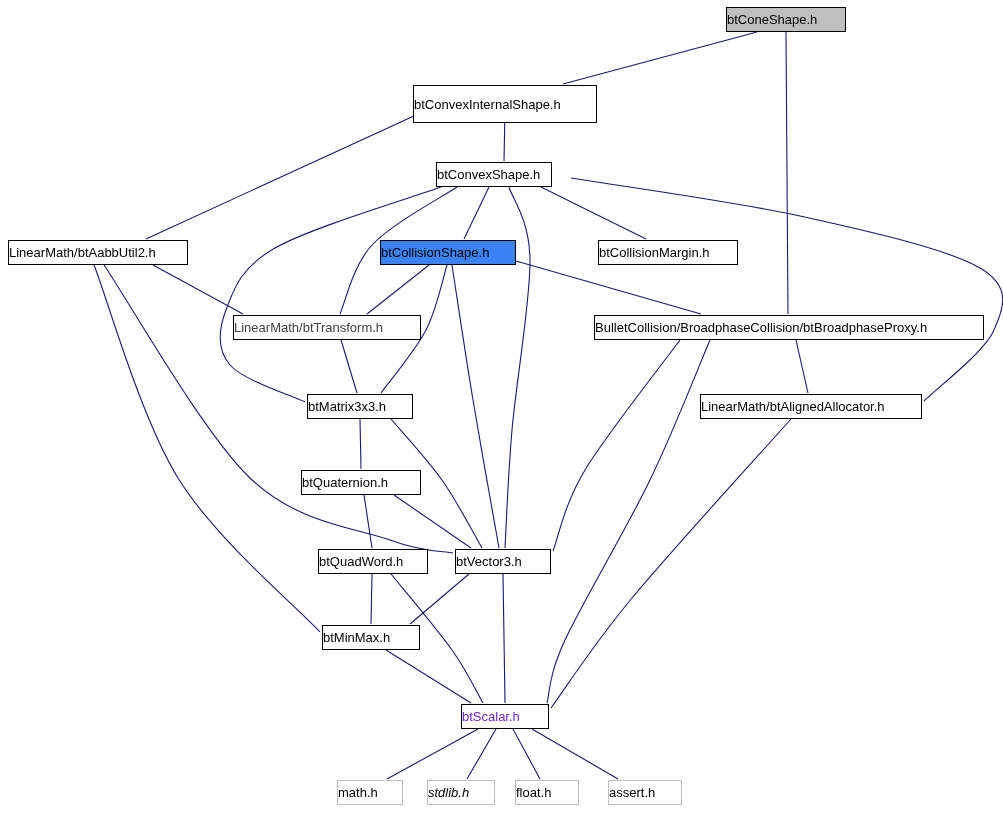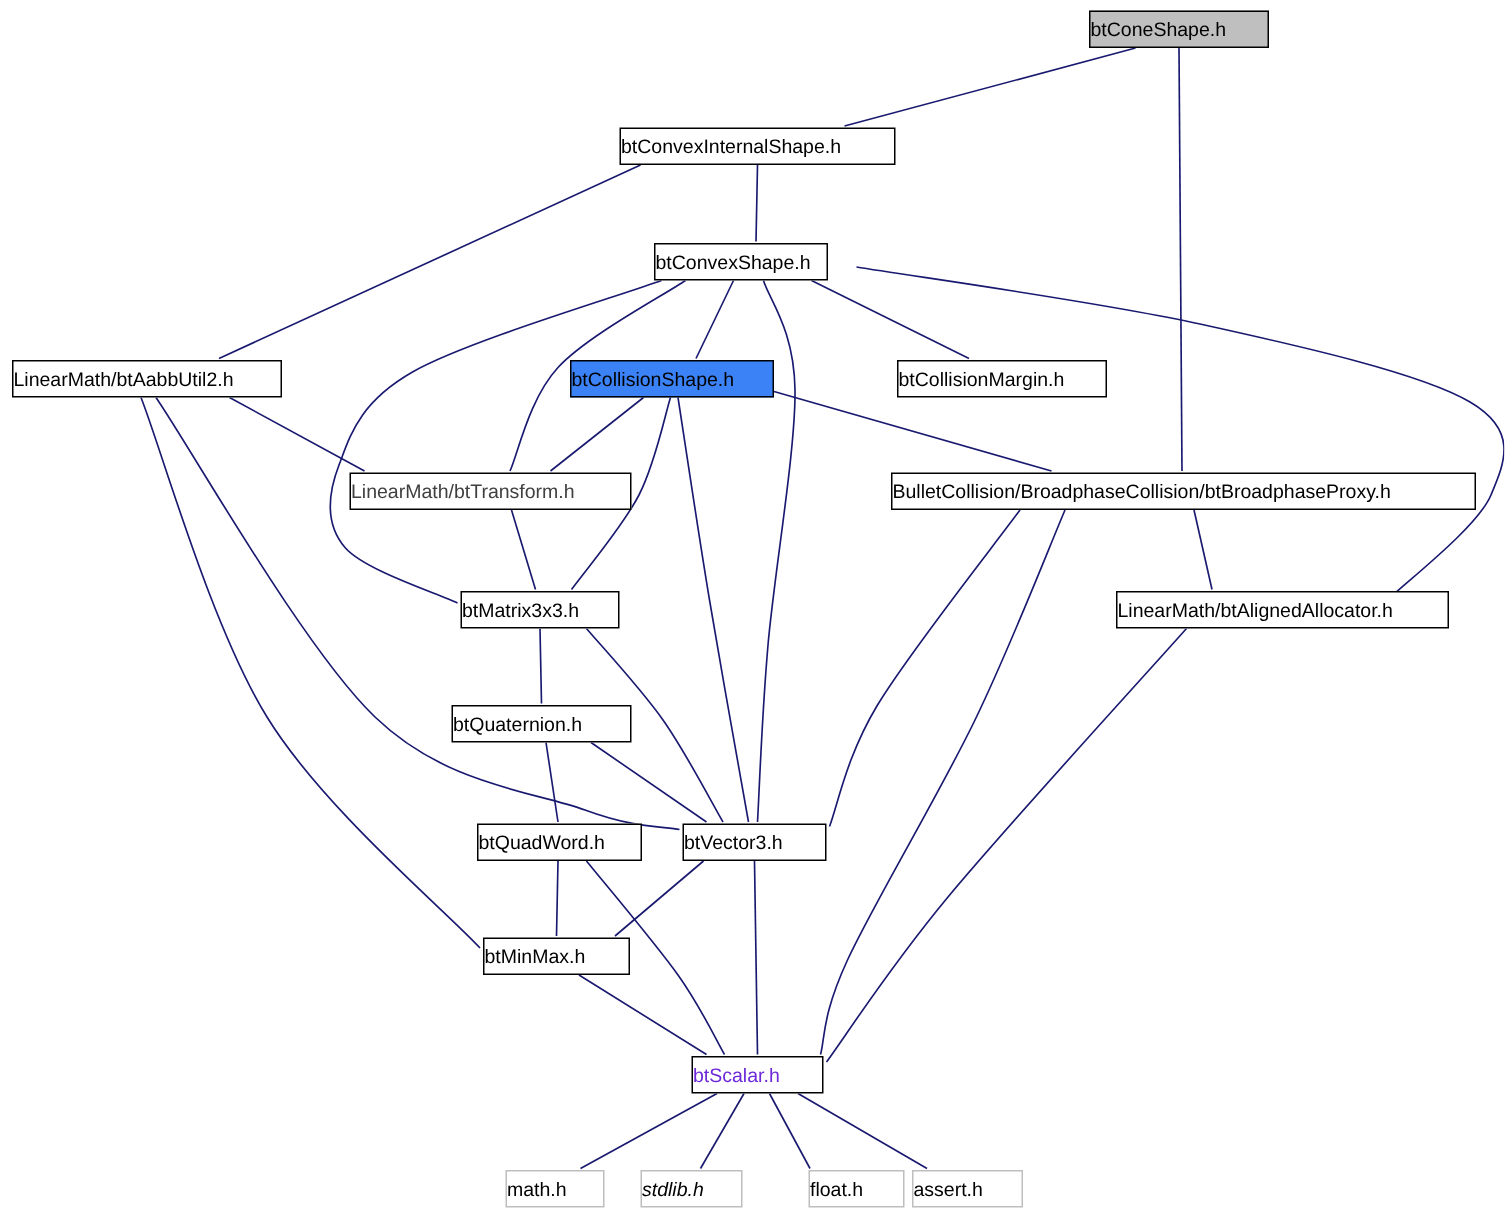--- a/index.html
+++ b/index.html
@@ -70,21 +70,21 @@
       <path d="M386,650 L471,703" stroke="#191970" marker-end="url(#arrow)"></path>
       <path d="M478,729 L387,779" stroke="#191970" marker-end="url(#arrow)"></path>
       <path d="M496,729 L467,779" stroke="#191970" marker-end="url(#arrow)"></path>
       <path d="M513,729 L540,779" stroke="#191970" marker-end="url(#arrow)"></path>
       <path d="M532,729 L618,779" stroke="#191970" marker-end="url(#arrow)"></path>
     </svg>
   <div id="nodes">
       <div class="node current" style="left: 726px; top: 7px; width: 120px; height: 25px; background: rgb(191, 191, 191); border-color: rgb(0, 0, 0); color: rgb(0, 0, 0);">
         <span>btConeShape.h</span>
       </div>
-      <div class="node" style="left: 413px; top: 85px; width: 184px; height: 25px; background: rgb(255, 255, 255); border-color: rgb(0, 0, 0); color: rgb(0, 0, 0);">
+      <div class="node" style="left: 413px; top: 85px; width: 184px; height: 38px; background: rgb(255, 255, 255); border-color: rgb(0, 0, 0); color: rgb(0, 0, 0);">
         <span>btConvexInternalShape.h</span>
       </div>
       <div class="node" style="left: 436px; top: 162px; width: 116px; height: 25px; background: rgb(255, 255, 255); border-color: rgb(0, 0, 0); color: rgb(0, 0, 0);">
         <span>btConvexShape.h</span>
       </div>
       <div class="node" style="left: 8px; top: 240px; width: 180px; height: 25px; background: rgb(255, 255, 255); border-color: rgb(0, 0, 0); color: rgb(0, 0, 0);">
         <span>LinearMath/btAabbUtil2.h</span>
       </div>
       <div class="node" style="left: 380px; top: 240px; width: 136px; height: 25px; background: #3b82f6; border-color: rgb(0, 0, 0); color: rgb(0, 0, 0);">
         <span>btCollisionShape.h</span>
@@ -94,21 +94,21 @@
       </div>
       <div class="node" style="left: 233px; top: 315px; width: 188px; height: 25px; background: rgb(255, 255, 255); border-color: rgb(0, 0, 0); color: #404040;">
         <span>LinearMath/btTransform.h</span>
       </div>
       <div class="node" style="left: 594px; top: 315px; width: 390px; height: 25px; background: rgb(255, 255, 255); border-color: rgb(0, 0, 0); color: rgb(0, 0, 0);">
         <span>BulletCollision/BroadphaseCollision/btBroadphaseProxy.h</span>
       </div>
       <div class="node" style="left: 307px; top: 394px; width: 106px; height: 25px; background: rgb(255, 255, 255); border-color: rgb(0, 0, 0); color: rgb(0, 0, 0);">
         <span>btMatrix3x3.h</span>
       </div>
-      <div class="node" style="left: 700px; top: 394px; width: 222px; height: 25px; background: rgb(255, 255, 255); border-color: rgb(0, 0, 0); color: rgb(0, 0, 0); margin-left: 44px;">
+      <div class="node" style="left: 700px; top: 394px; width: 222px; height: 25px; background: rgb(255, 255, 255); border-color: rgb(0, 0, 0); color: rgb(0, 0, 0);">
         <span>LinearMath/btAlignedAllocator.h</span>
       </div>
       <div class="node" style="left: 301px; top: 470px; width: 120px; height: 25px; background: rgb(255, 255, 255); border-color: rgb(0, 0, 0); color: rgb(0, 0, 0);">
         <span>btQuaternion.h</span>
       </div>
       <div class="node" style="left: 318px; top: 549px; width: 110px; height: 25px; background: rgb(255, 255, 255); border-color: rgb(0, 0, 0); color: rgb(0, 0, 0);">
         <span>btQuadWord.h</span>
       </div>
       <div class="node" style="left: 455px; top: 549px; width: 96px; height: 25px; background: rgb(255, 255, 255); border-color: rgb(0, 0, 0); color: rgb(0, 0, 0);">
         <span>btVector3.h</span>
@@ -118,20 +118,20 @@
       </div>
       <div class="node" style="left: 461px; top: 704px; width: 88px; height: 25px; background: rgb(255, 255, 255); border-color: rgb(0, 0, 0); color: #6d28d9;">
         <span>btScalar.h</span>
       </div>
       <div class="node leaf" style="left: 337px; top: 780px; width: 66px; height: 25px; background: rgb(255, 255, 255); border-color: rgb(190, 190, 190); color: rgb(0, 0, 0);">
         <span>math.h</span>
       </div>
       <div class="node leaf" style="left: 427px; top: 780px; width: 68px; height: 25px; background: rgb(255, 255, 255); border-color: rgb(190, 190, 190); color: rgb(0, 0, 0); font-style: italic;">
         <span>stdlib.h</span>
       </div>
-      <div class="node leaf" style="left: 515px; top: 780px; width: 64px; height: 25px; background: rgb(255, 255, 255); border-color: rgb(190, 190, 190); color: rgb(0, 0, 0); margin-left: 24px;">
+      <div class="node leaf" style="left: 515px; top: 780px; width: 64px; height: 25px; background: rgb(255, 255, 255); border-color: rgb(190, 190, 190); color: rgb(0, 0, 0);">
         <span>float.h</span>
       </div>
       <div class="node leaf" style="left: 608px; top: 780px; width: 74px; height: 25px; background: rgb(255, 255, 255); border-color: rgb(190, 190, 190); color: rgb(0, 0, 0);">
         <span>assert.h</span>
       </div>
     </div>
 </div>
 
 </body></html>

